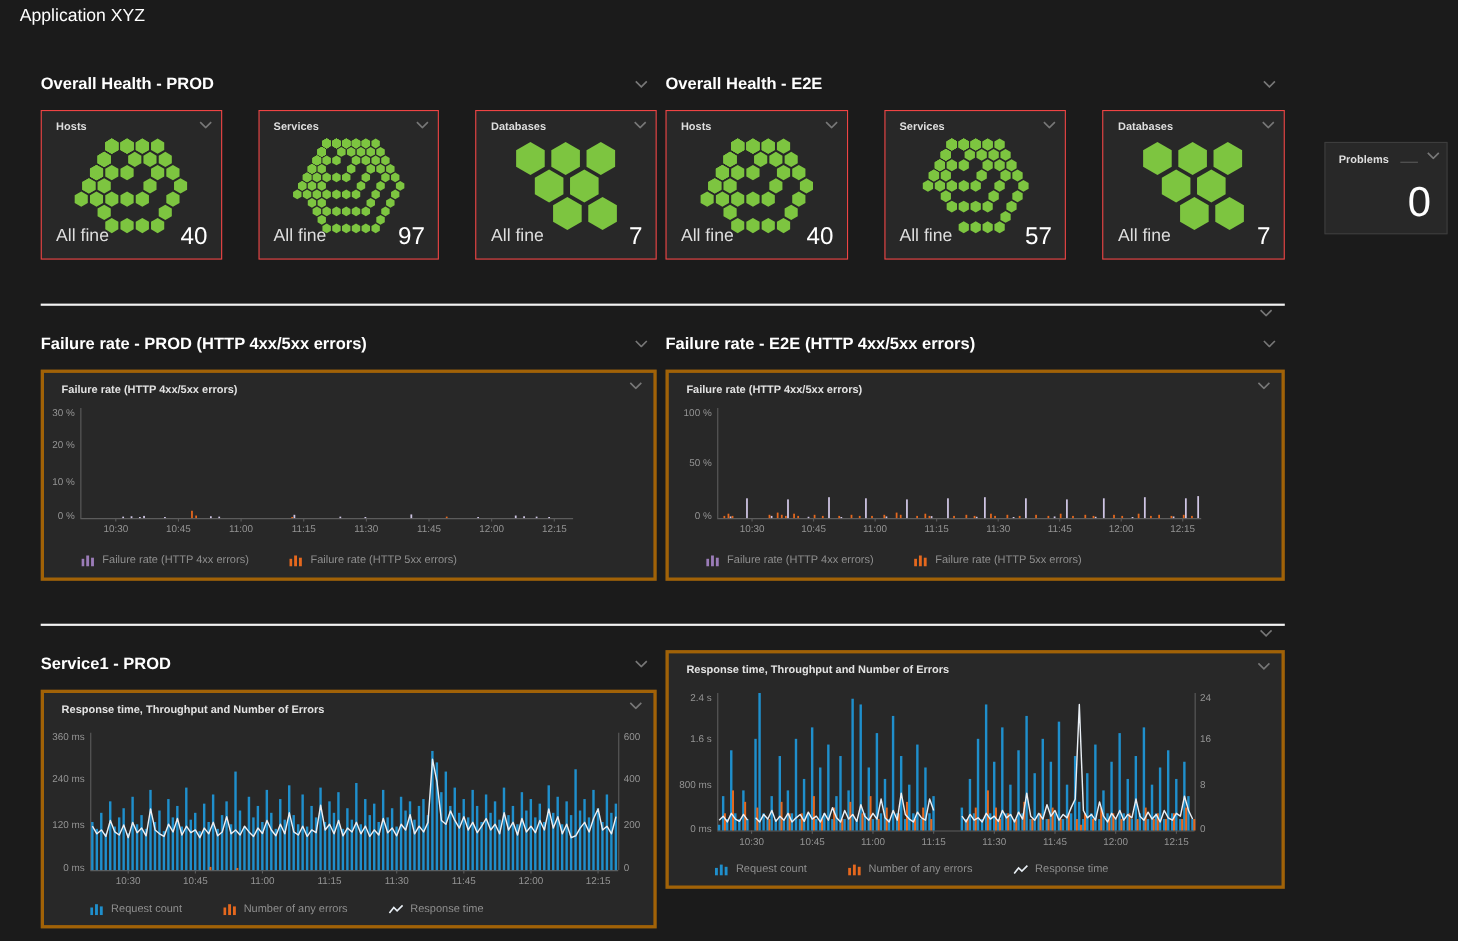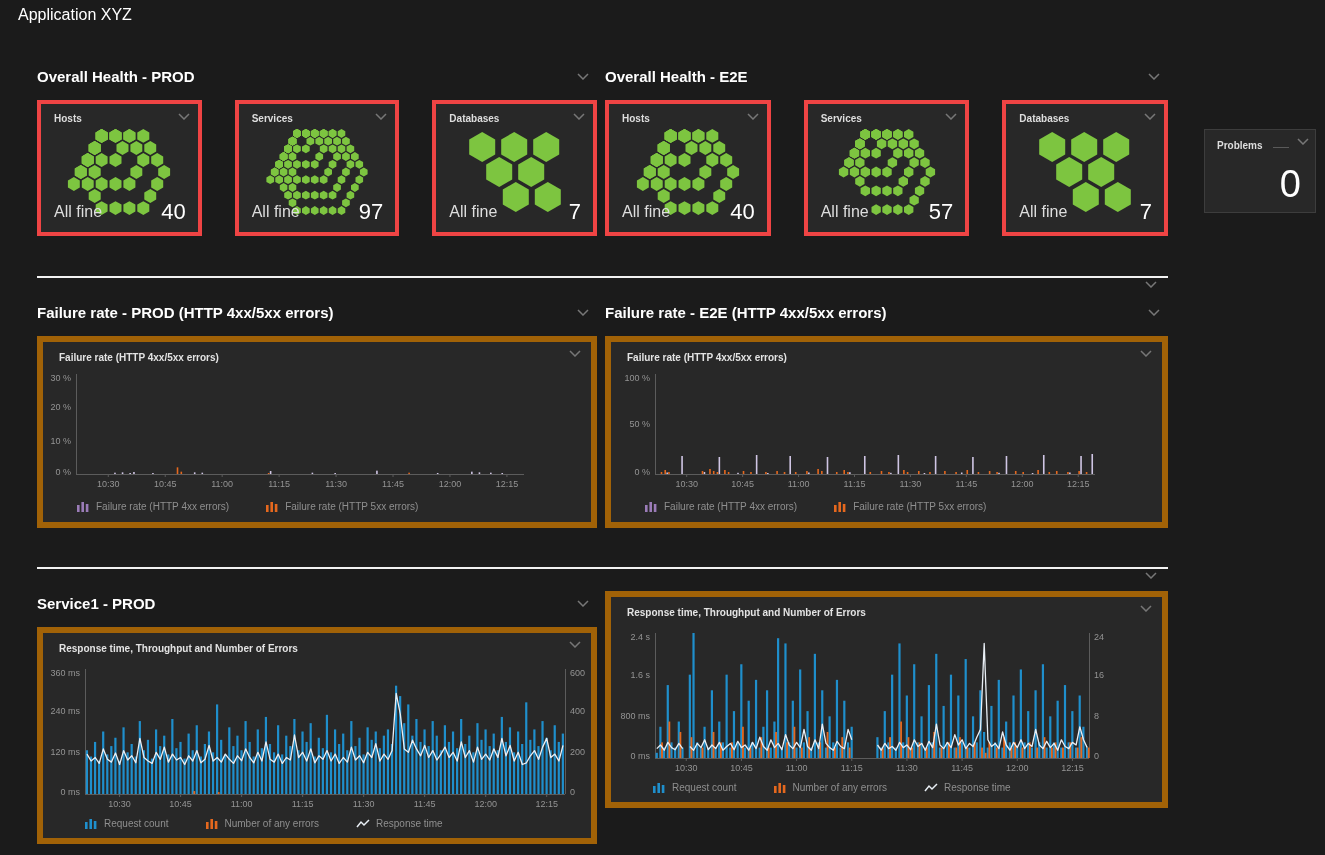--- a/index.html
+++ b/index.html
@@ -9,39 +9,39 @@
   .content{position:absolute;left:37px;top:64px;width:1282px;}
   .row1{display:flex;align-items:flex-start;}
   .sec{position:relative;}
   .sec-left{width:560px;margin-right:8px;}
   .sec-right{width:563px;}
   .sec-head{position:relative;height:26px;margin-bottom:10px;}
   .sec-head h2{margin:0;font-size:15px;font-weight:bold;color:#fff;line-height:26px;}
   .sec-head .chev{position:absolute;right:8px;top:9px;}
   .chev{display:inline-block;line-height:0;cursor:pointer;}
   .tiles{display:flex;gap:33px;height:136px;}
-  .htile{flex:1;position:relative;background:#282828;border:4px solid #ef4444;box-sizing:border-box;}
+  .htile{flex:1;position:relative;background:#282828;border:1px solid #ef4444;box-sizing:border-box;}
   .htile-title{position:absolute;left:13px;top:9px;font-size:10px;font-weight:bold;color:#dedede;}
   .htile .chev{position:absolute;right:8px;top:9px;}
   .hexbox{position:absolute;left:0;right:0;top:24px;height:88px;text-align:center;}
   .htile-foot{position:absolute;left:13px;right:12px;bottom:7px;display:flex;
               justify-content:space-between;align-items:flex-end;}
   .hstatus{font-size:16px;font-weight:normal;color:#dedede;padding-bottom:4px;}
   .hcount{font-size:22px;font-weight:400;color:#fff;}
   .ptile{position:relative;width:112px;height:84px;margin-left:36px;margin-top:65px;
          background:#282828;border:1px solid #3d3d3d;box-sizing:border-box;}
   .ptile-head{position:absolute;left:12px;top:10px;right:8px;font-size:10px;font-weight:bold;color:#dedede;}
   .pdash{position:absolute;right:26px;top:9px;width:16px;border-bottom:1px solid #5a5a5a;height:8px;}
   .ptile .chev{position:absolute;right:6px;top:8px;}
   .pcount{position:absolute;right:14px;bottom:6px;font-size:38px;font-weight:200;color:#fff;}
   .divider{position:relative;height:22px;margin-top:40px;width:1131px;}
   .dline{height:2px;background:#f2f2f2;width:100%;}
   .dchev{position:absolute;left:1108px;top:5px;}
   .row2,.row3{display:flex;align-items:flex-start;margin-top:2px;}
-  .chart-tile{position:relative;background:#282828;border:6px solid #a16207;
+  .chart-tile{position:relative;background:#282828;border:3px solid #a16207;
               box-sizing:border-box;height:192px;width:100%;}
   .row3 .chart-tile{height:217px;}
   .ct-title{position:absolute;left:16px;top:10px;font-size:10px;font-weight:bold;color:#e3e3e3;}
   .chart-tile .chev{position:absolute;right:10px;top:8px;}
   .plot{position:absolute;left:0;right:0;top:32px;height:122px;}
   .row3 .plot{top:36px;height:147px;}
   .legend{position:absolute;left:34px;bottom:10px;display:flex;gap:37px;align-items:center;}
   .row3 .legend{left:42px;bottom:9px;}
   .lg-item{display:flex;align-items:center;gap:6px;font-size:10px;color:#8f8f8f;cursor:pointer;}
   svg{display:inline-block;}

